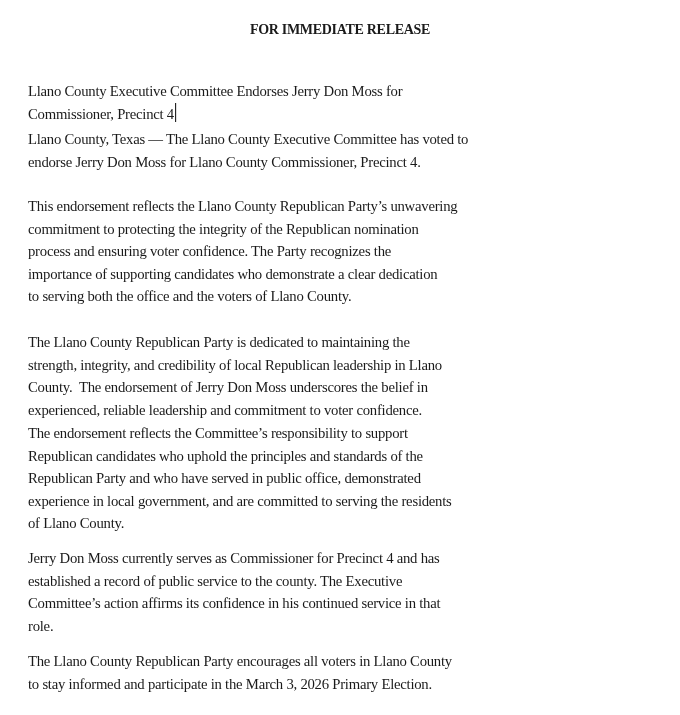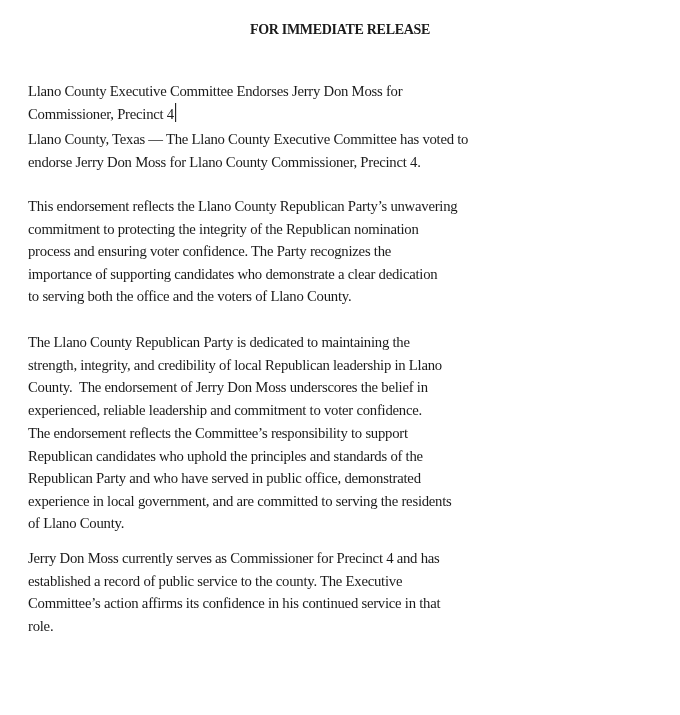--- a/index.html
+++ b/index.html
@@ -103,14 +103,18 @@
     <span class="line" style="transform-origin: left top; transform: scaleX(0.981);">of Llano County.</span>
   </div>
 
   <div class="para" id="p-4">
     <span class="line" style="transform-origin: left top; transform: scaleX(0.981);">Jerry Don Moss currently serves as Commissioner for Precinct 4 and has</span>
     <span class="line" style="transform-origin: left top; transform: scaleX(0.981);">established a record of public service to the county. The Executive</span>
     <span class="line" style="transform-origin: left top; transform: scaleX(0.981);">Committee’s action affirms its confidence in his continued service in that</span>
     <span class="line" style="transform-origin: left top; transform: scaleX(0.981);">role.</span>
   </div>
 
+  <div class="para" id="p-5">
+    <span class="line" style="transform-origin: left top; transform: scaleX(0.981);">The Llano County Republican Party encourages all voters in Llano County</span>
+    <span class="line" style="transform-origin: left top; transform: scaleX(0.981);">to stay informed and participate in the March 3, 2026 Primary Election.</span>
+  </div>
 
 </div>
 
 </body></html>

